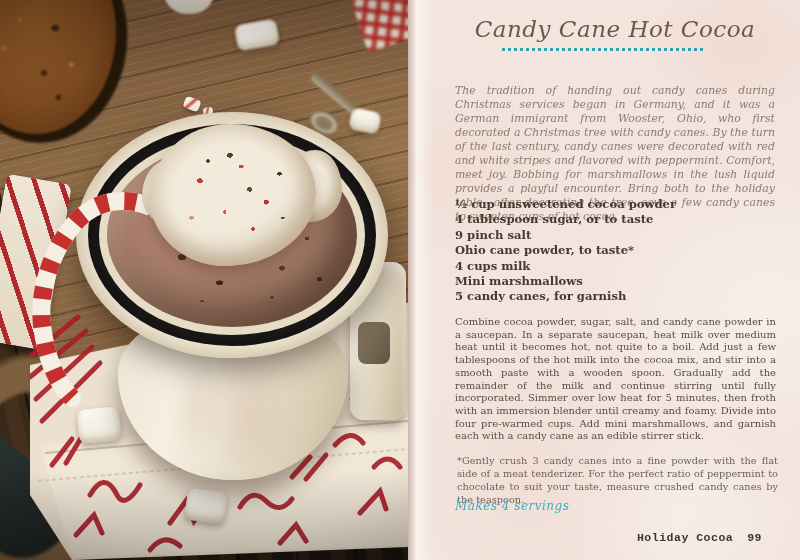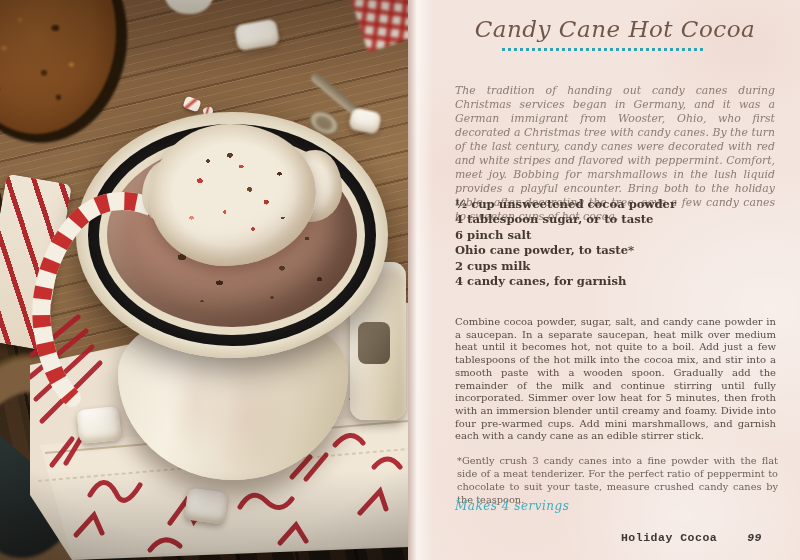--- a/index.html
+++ b/index.html
@@ -152,21 +152,21 @@
     font-weight:bold;font-size:11.6px;line-height:15.4px;color:#463a30;}
   .directions{position:absolute;left:47px;top:316px;width:321px;
     font-size:10px;line-height:12.7px;text-align:justify;color:#584e45;}
   .footnote{position:absolute;left:47px;top:452px;width:321px;
     font-size:9.8px;line-height:13px;text-align:justify;color:#6e6359;}
   .yield{position:absolute;left:47px;top:499px;font-style:italic;font-size:12px;
     letter-spacing:.5px;color:#3aafc2;}
   .folio{position:absolute;right:38px;top:531px;
     font-family:"Liberation Mono","DejaVu Sans Mono",monospace;
     font-size:11.5px;font-weight:bold;letter-spacing:.5px;color:#3c3733;}
-  .folio .pageno{margin-left:30px;font-style:italic;}
+  .folio .pageno{margin-left:14px;}
 </style>
 </head>
 <body>
 
 <div class="spread">
 
   <div class="photo" role="img" aria-label="Enamel mug of hot cocoa topped with whipped cream and crushed candy cane, a candy cane hooked on the rim, mini marshmallows, a red-scribbled napkin and a bowl of cocoa powder on a rustic wooden table">
     <div class="layer wood-dark"></div>
     <div class="layer board"></div>
     <div class="layer slate"></div>
@@ -245,24 +245,25 @@
     <h1 class="page-title" style="margin:0;font-weight:normal;">Candy Cane Hot Cocoa</h1>
     <div class="dotted-divider">
         <i></i>
       </div>
 
     <p class="intro" style="margin:0;">The tradition of handing out candy canes during Christmas services began in Germany, and it was a German immigrant from Wooster, Ohio, who first decorated a Christmas tree with candy canes. By the turn of the last century, candy canes were decorated with red and white stripes and flavored with peppermint. Comfort, meet joy. Bobbing for marshmallows in the lush liquid provides a playful encounter. Bring both to the holiday table—after decorating the tree, save a few candy canes to sweeten cups of hot cocoa.</p>
 
     <div class="ingredients">
       <div>½ cup unsweetened cocoa powder</div>
       <div>4 tablespoon sugar, or to taste</div>
-      <div>6 pinch salt</div>
+      <div>9 pinch salt</div>
       <div>Ohio cane powder, to taste*</div>
-      <div>2 cups milk</div>
-      <div>4 candy canes, for garnish</div>
+      <div>4 cups milk</div>
+      <div>Mini marshmallows</div>
+      <div>5 candy canes, for garnish</div>
     </div>
 
     <p class="directions" style="margin:0;">Combine cocoa powder, sugar, salt, and candy cane powder in a saucepan. In a separate saucepan, heat milk over medium heat until it becomes hot, not quite to a boil. Add just a few tablespoons of the hot milk into the cocoa mix, and stir into a smooth paste with a wooden spoon. Gradually add the remainder of the milk and continue stirring until fully incorporated. Simmer over low heat for 5 minutes, then froth with an immersion blender until creamy and foamy. Divide into four pre-warmed cups. Add mini marshmallows, and garnish each with a candy cane as an edible stirrer stick.</p>
 
     <p class="footnote" style="margin:2px;">*Gently crush 3 candy canes into a fine powder with the flat side of a meat tenderizer. For the perfect ratio of peppermint to chocolate to suit your taste, measure crushed candy canes by the teaspoon.</p>
 
     <div class="yield">Makes 4 servings</div>
 
     <div class="folio">
       <span>Holiday Cocoa</span><span class="pageno">99</span>

